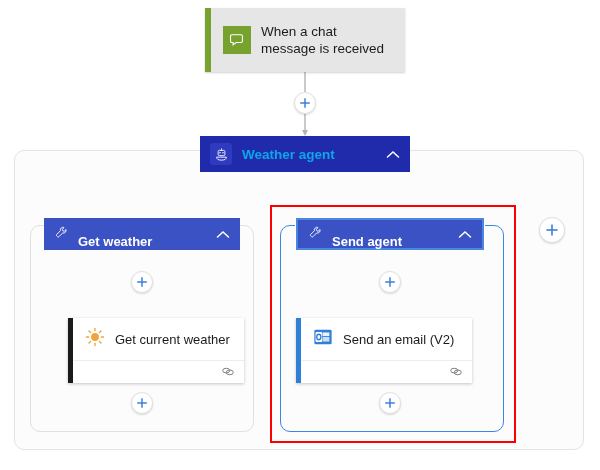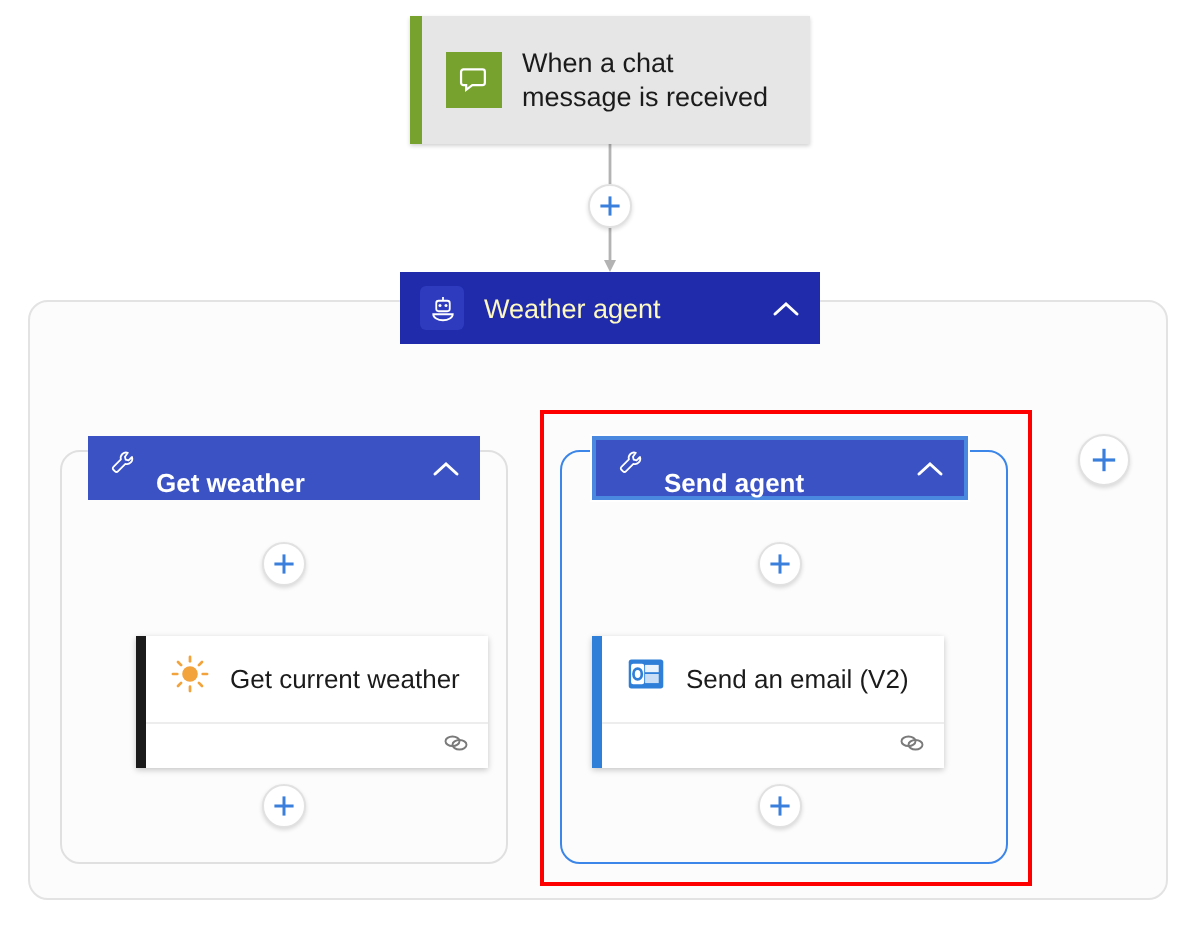--- a/index.html
+++ b/index.html
@@ -92,23 +92,23 @@
   .agent-icon {
     width: 22px; height: 22px;
     background: #2f3bbf;
     border-radius: 3px;
     display: flex;
     align-items: center;
     justify-content: center;
     flex: 0 0 auto;
   }
   .agent-title {
-    color: #fef9c3;
+    color: #0ea5e9;
     font-size: 13.5px;
-    font-weight: normal;
+    font-weight: bold;
     flex: 1 1 auto;
   }
   .chevron {
     flex: 0 0 auto;
     display: flex;
     align-items: center;
   }
 
   
   .tool-group {

